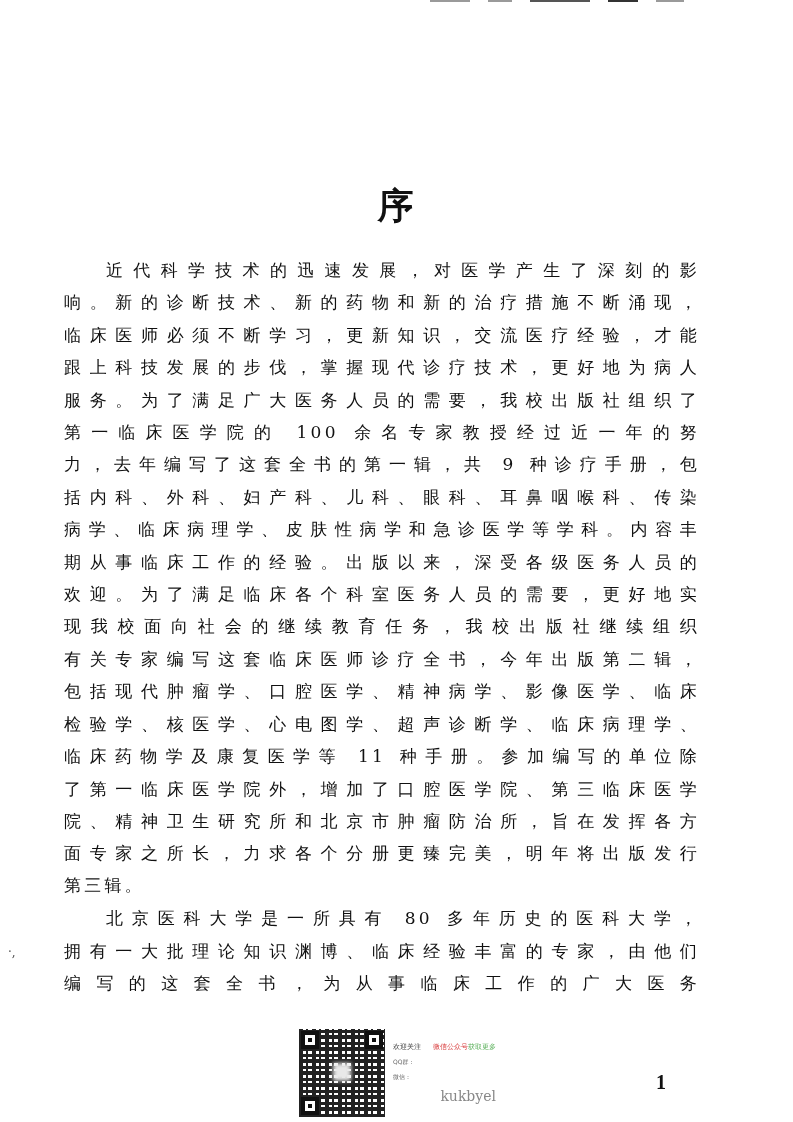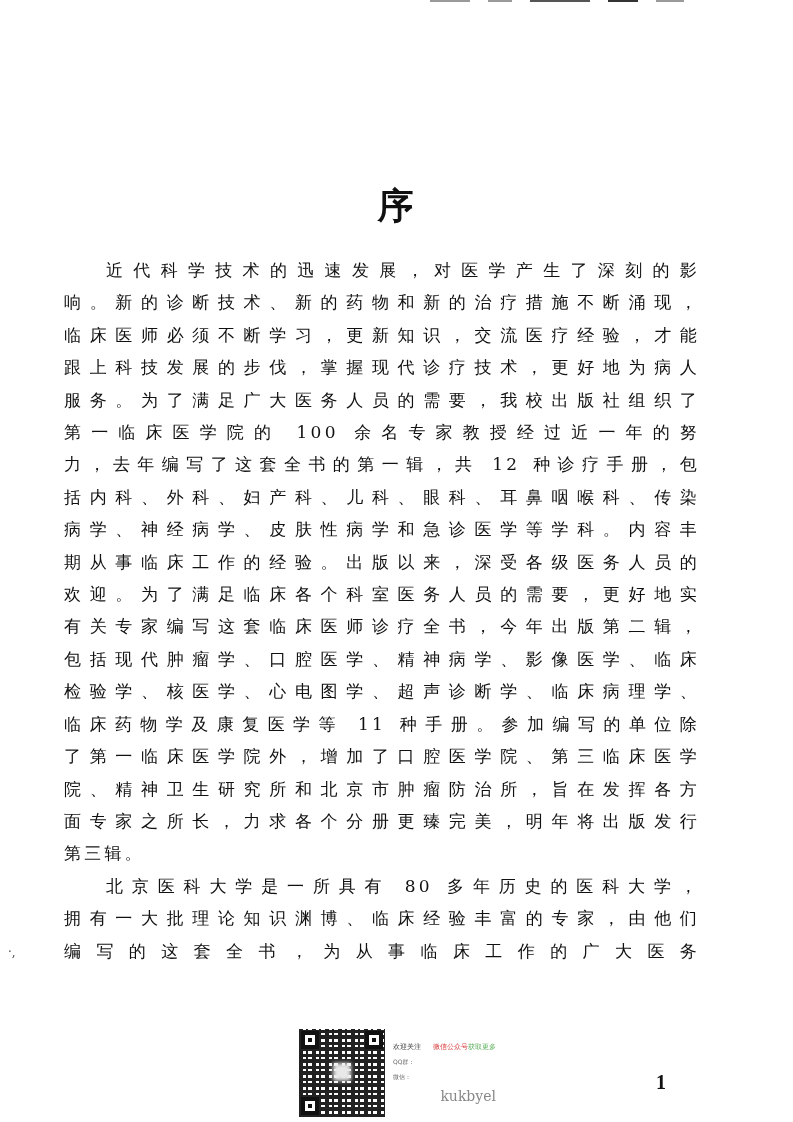--- a/index.html
+++ b/index.html
@@ -51,20 +51,21 @@
       text-align: justify;
     }
     .line {
       display: block;
       white-space: nowrap;
       text-align-last: justify;
       text-align: justify;
     }
     .line.last {
       text-align-last: left;
+      font-family: Liberation Serif, serif;
     }
     .line.indent {
       padding-left: 42px;
     }
     .margin-mark {
       position: absolute;
       top: 945px;
       left: 8px;
       font-size: 12px;
       color: #555;
@@ -159,25 +160,26 @@
 
 <h1 class="page-title">序</h1>
 
 <div class="body-text">
   <span class="line indent">近代科学技术的迅速发展，对医学产生了深刻的影</span>
   <span class="line">响。新的诊断技术、新的药物和新的治疗措施不断涌现，</span>
   <span class="line">临床医师必须不断学习，更新知识，交流医疗经验，才能</span>
   <span class="line">跟上科技发展的步伐，掌握现代诊疗技术，更好地为病人</span>
   <span class="line">服务。为了满足广大医务人员的需要，我校出版社组织了</span>
   <span class="line">第一临床医学院的 100 余名专家教授经过近一年的努</span>
-  <span class="line">力，去年编写了这套全书的第一辑，共 12 种诊疗手册，包</span>
+  <span class="line">力，去年编写了这套全书的第一辑，共 9 种诊疗手册，包</span>
   <span class="line">括内科、外科、妇产科、儿科、眼科、耳鼻咽喉科、传染</span>
-  <span class="line">病学、神经病学、皮肤性病学和急诊医学等学科。内容丰</span>
+  <span class="line">病学、临床病理学、皮肤性病学和急诊医学等学科。内容丰</span>
   <span class="line">期从事临床工作的经验。出版以来，深受各级医务人员的</span>
   <span class="line">欢迎。为了满足临床各个科室医务人员的需要，更好地实</span>
+  <span class="line">现我校面向社会的继续教育任务，我校出版社继续组织</span>
   <span class="line">有关专家编写这套临床医师诊疗全书，今年出版第二辑，</span>
   <span class="line">包括现代肿瘤学、口腔医学、精神病学、影像医学、临床</span>
   <span class="line">检验学、核医学、心电图学、超声诊断学、临床病理学、</span>
   <span class="line">临床药物学及康复医学等 11 种手册。参加编写的单位除</span>
   <span class="line">了第一临床医学院外，增加了口腔医学院、第三临床医学</span>
   <span class="line">院、精神卫生研究所和北京市肿瘤防治所，旨在发挥各方</span>
   <span class="line">面专家之所长，力求各个分册更臻完美，明年将出版发行</span>
   <span class="line last">第三辑。</span>
   <span class="line indent">北京医科大学是一所具有 80 多年历史的医科大学，</span>
   <span class="line">拥有一大批理论知识渊博、临床经验丰富的专家，由他们</span>

